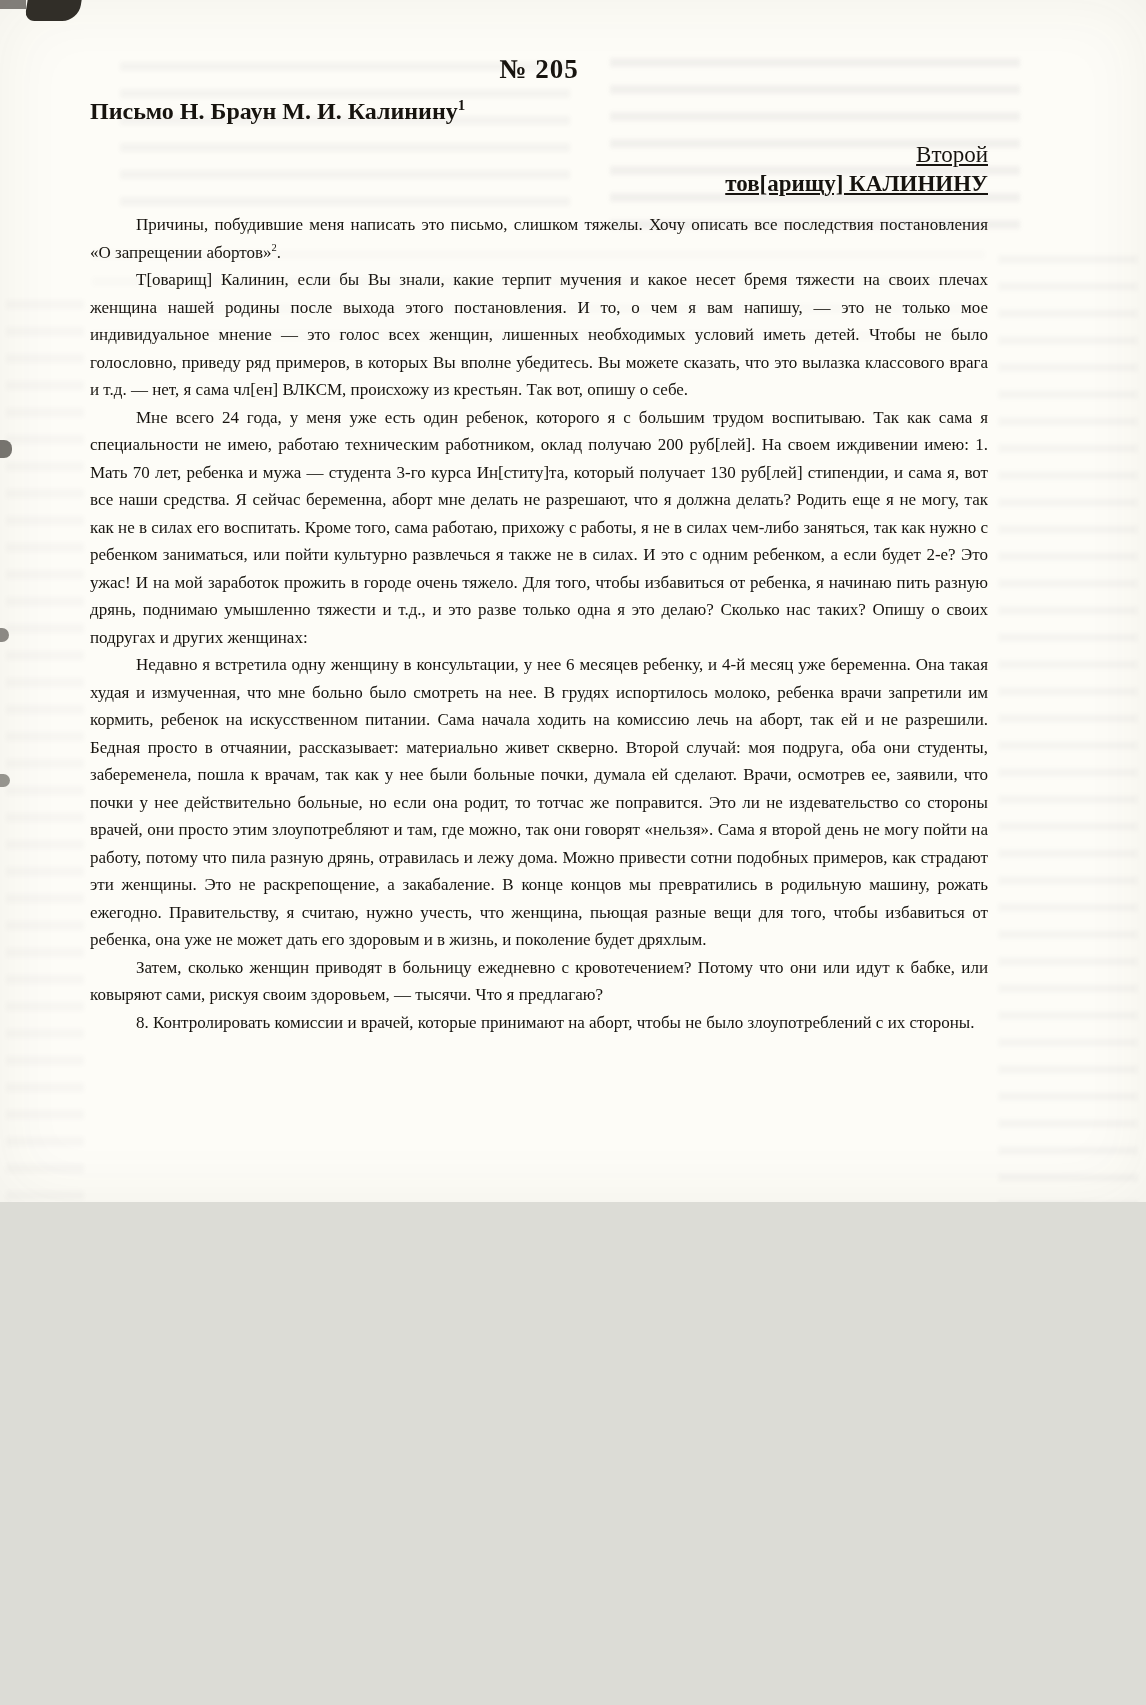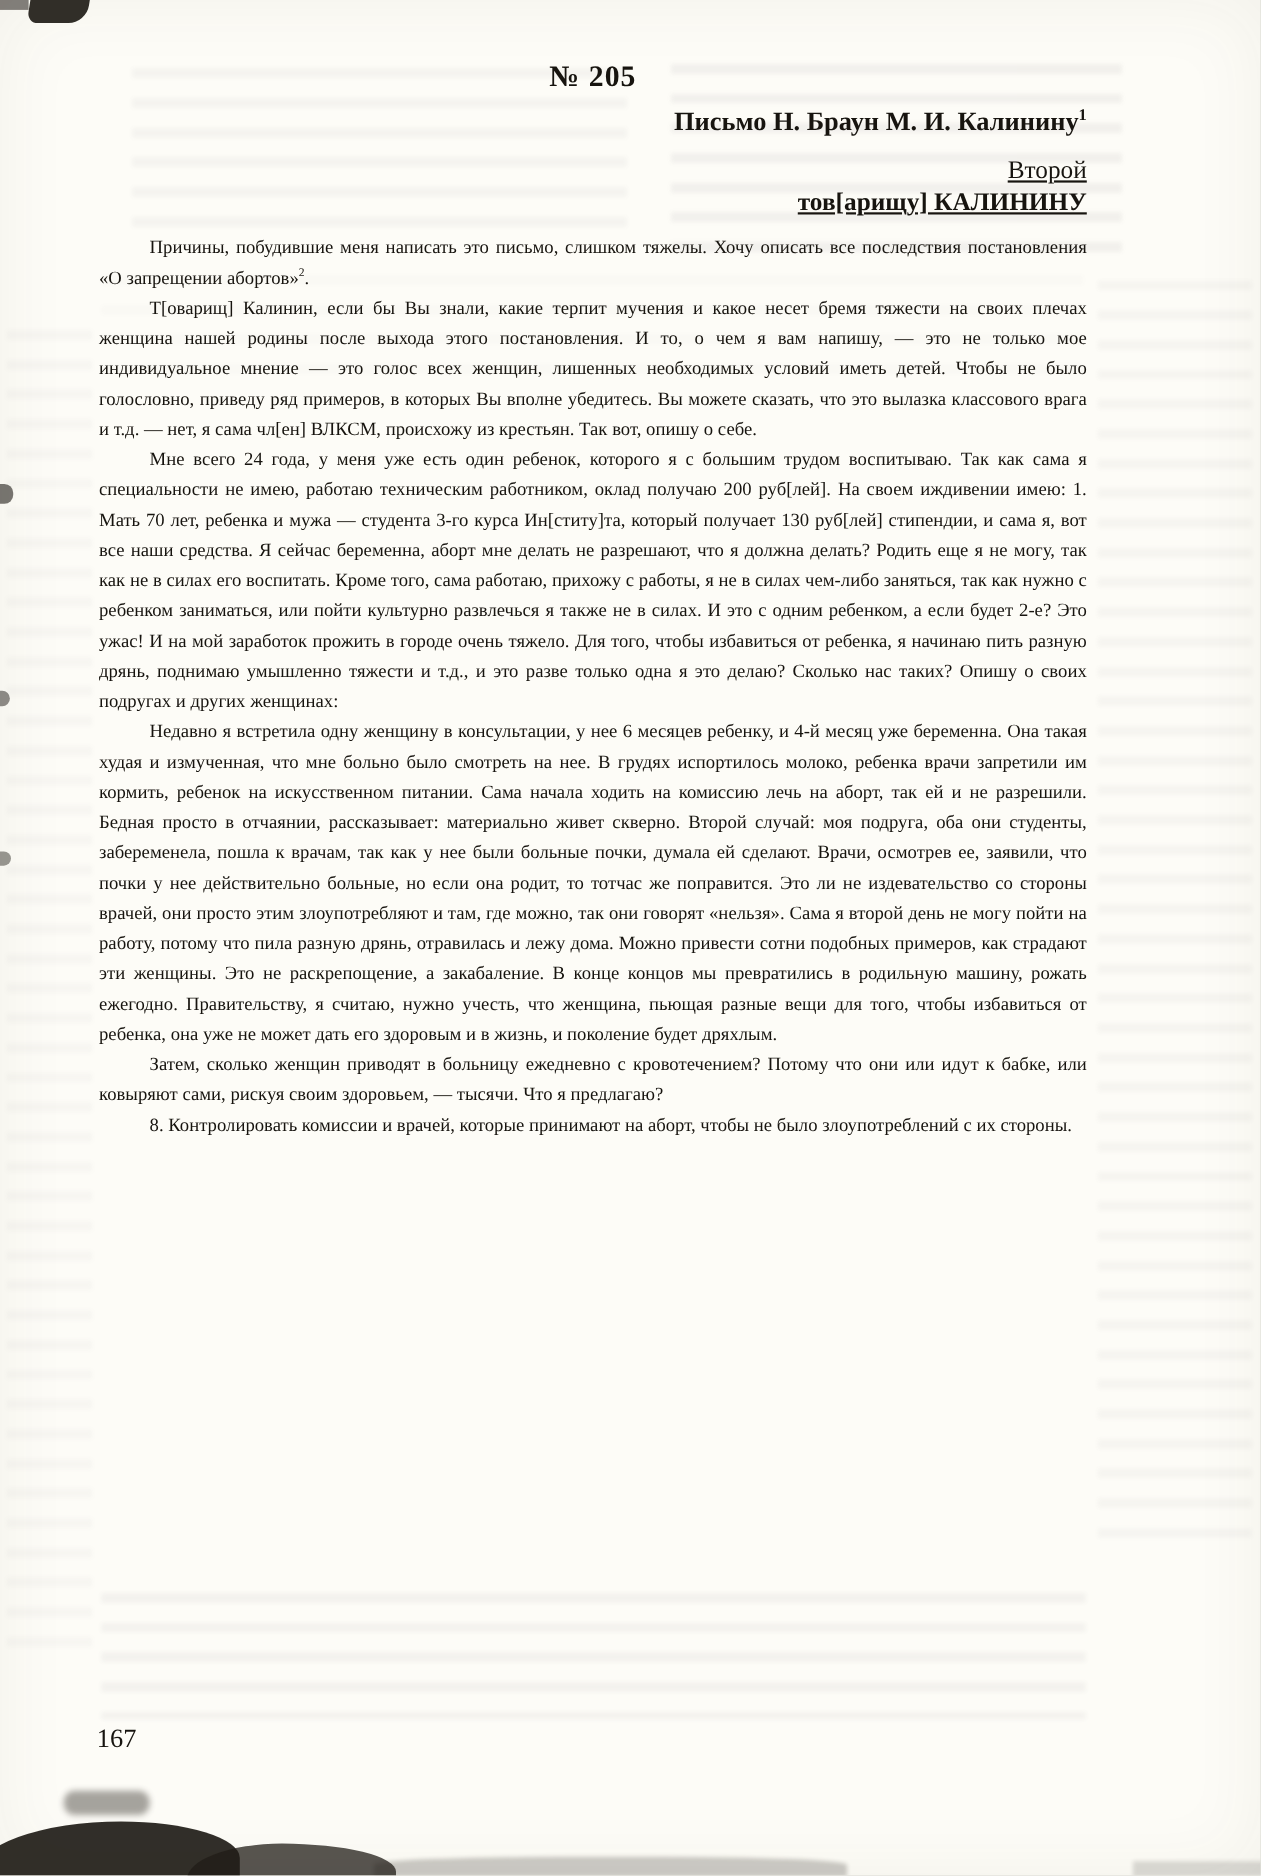--- a/index.html
+++ b/index.html
@@ -1,34 +1,34 @@
 <!DOCTYPE html>
 <html lang="ru"><head>
 <meta charset="utf-8">
 <style>
   html, body { margin:0; padding:0; background:#dcdcd6; }
   .page {
     position:relative;
-    width:1146px; height:1705px;
+    width:1146px; height:1202px;
     margin:0;
     background:#fdfcf7;
     overflow:hidden;
     font-family:"Liberation Serif","DejaVu Serif",serif;
     color:#17140f;
     box-shadow: inset 0 0 70px rgba(70,60,40,0.06);
   }
 
   .content { position:absolute; left:90px; top:54px; width:898px; }
 
   .doc-number {
     text-align:center; font-weight:bold; font-size:27px;
     letter-spacing:1px; margin:0 0 13px 0;
   }
   .doc-title {
-    text-align:right; font-weight:bold; font-size:24px;
+    text-align:left; font-weight:bold; font-size:24px;
     margin:0 0 15px 0;
   }
   sup.fn { font-size:0.62em; vertical-align:super; line-height:0; }
 
   .heading-right {
     text-align:right; font-size:23px; line-height:29px; margin:0 0 13px 0;
   }
   .copy-label { text-decoration:underline; }
   .addressee-org { font-weight:bold; }
   .addressee-person { font-weight:bold; text-decoration:underline; }

